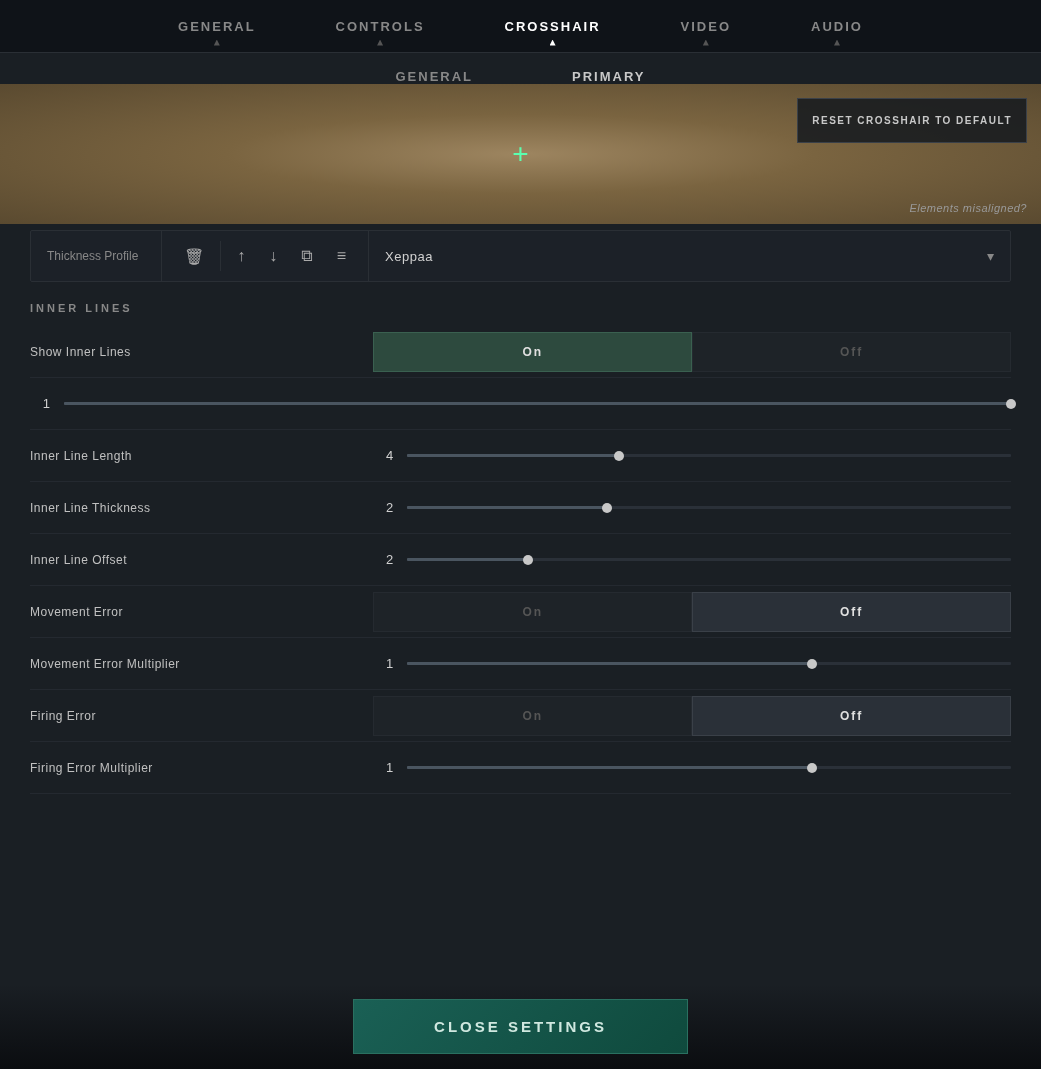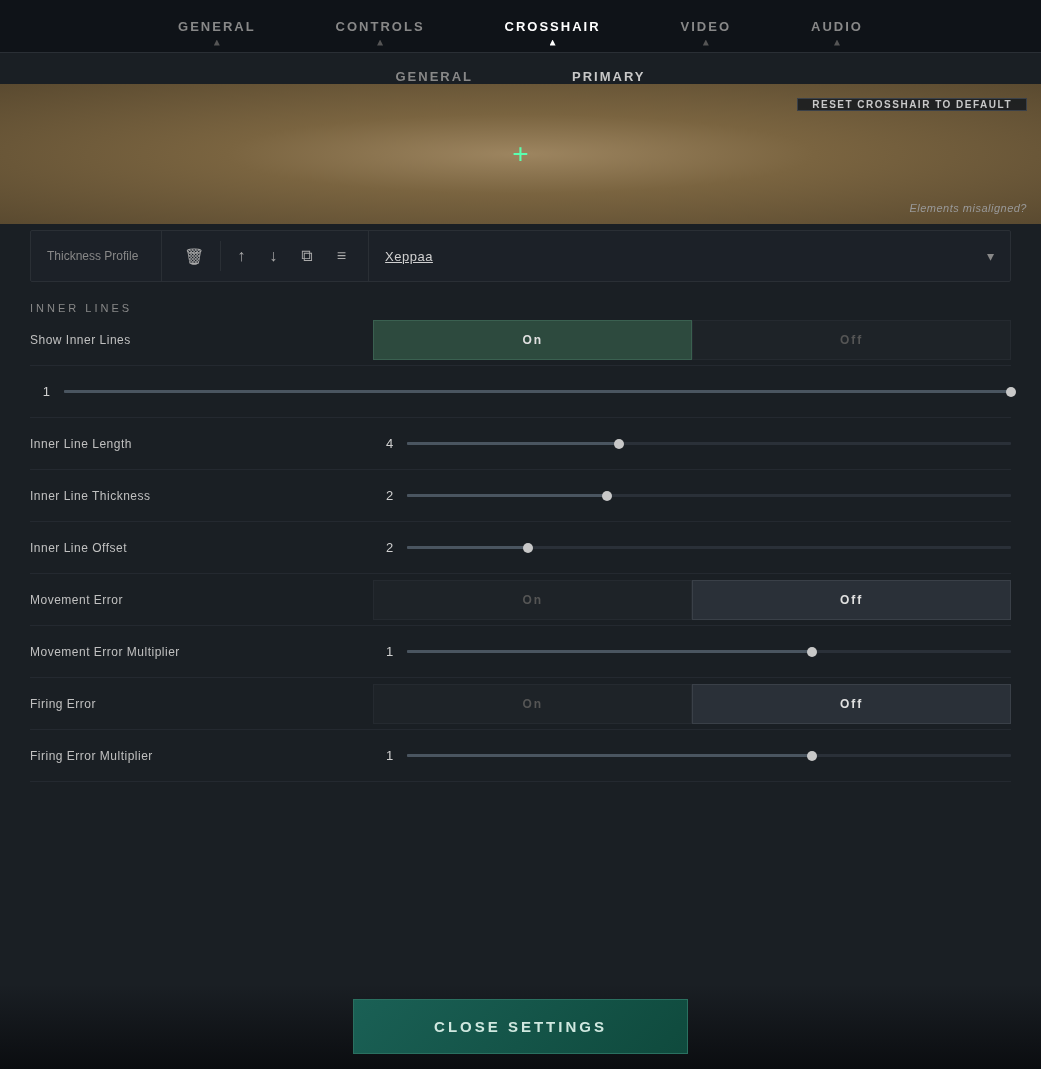--- a/index.html
+++ b/index.html
@@ -132,21 +132,21 @@
     .reset-btn {
       position: absolute;
       top: 14px;
       right: 14px;
       background: rgba(20,25,30,0.85);
       border: 1px solid #3a4048;
       color: #c8c8c8;
       font-size: 10px;
       font-weight: 700;
       letter-spacing: 1.5px;
-      padding: 0 14px;
+      padding: 16px 14px;
       cursor: pointer;
       z-index: 3;
     }
 
     .misaligned-text {
       position: absolute;
       bottom: 10px;
       right: 14px;
       font-size: 11px;
       color: #999;
@@ -212,40 +212,40 @@
       padding: 0 16px;
       cursor: pointer;
       height: 100%;
       border-left: 1px solid #2a2f35;
     }
 
     .profile-select-value {
       font-size: 13px;
       color: #d0d0d0;
       letter-spacing: 0.5px;
-      text-decoration: underline;
     }
 
     .profile-select-arrow {
       color: #888;
       font-size: 14px;
     }
 
     
     .main-content {
       padding: 20px 30px;
       overflow-y: auto;
       height: calc(1069px - 53px - 46px - 140px - 58px - 80px);
     }
 
     .section-title {
       font-size: 11px;
-      font-weight: 400;
+      font-weight: 700;
       letter-spacing: 3px;
       color: #888;
+      margin-bottom: 12px;
     }
 
     .settings-row {
       display: flex;
       align-items: center;
       border-bottom: 1px solid #242930;
       height: 52px;
       justify-content: space-between;
     }
 

